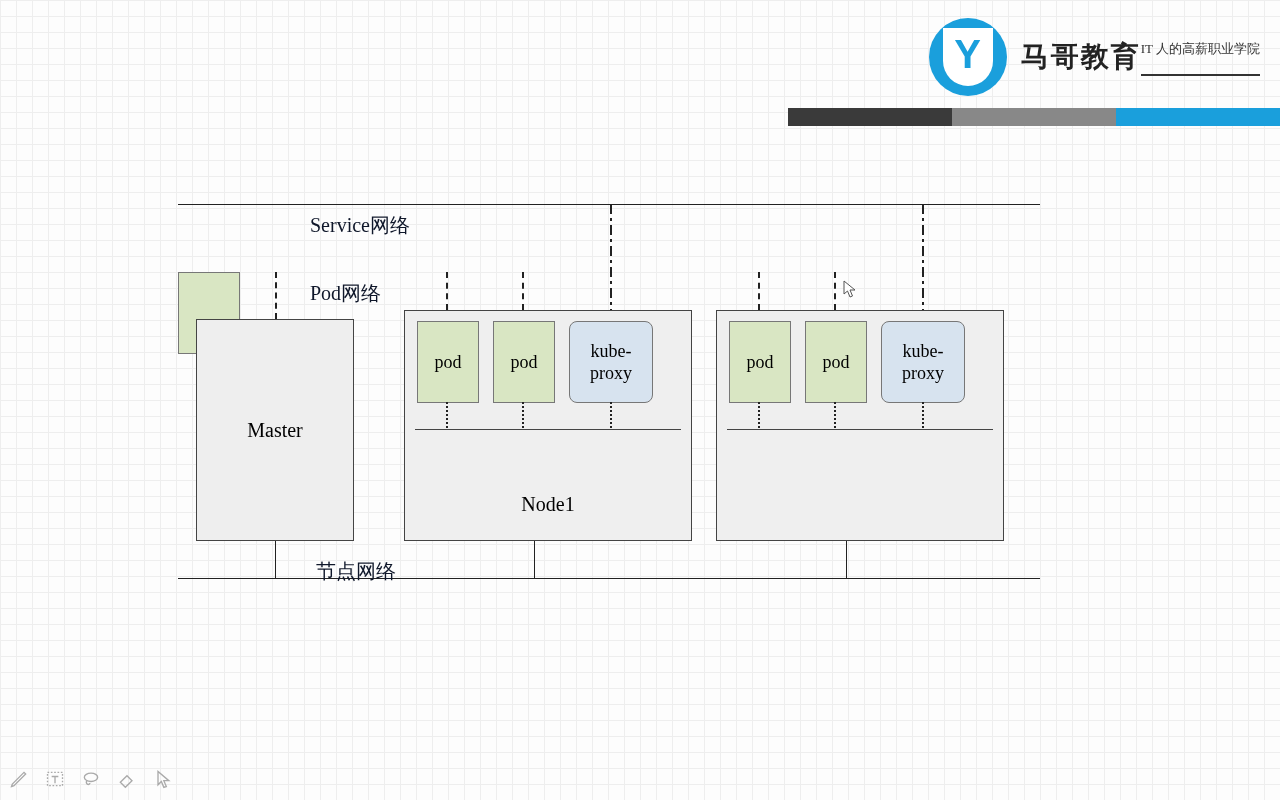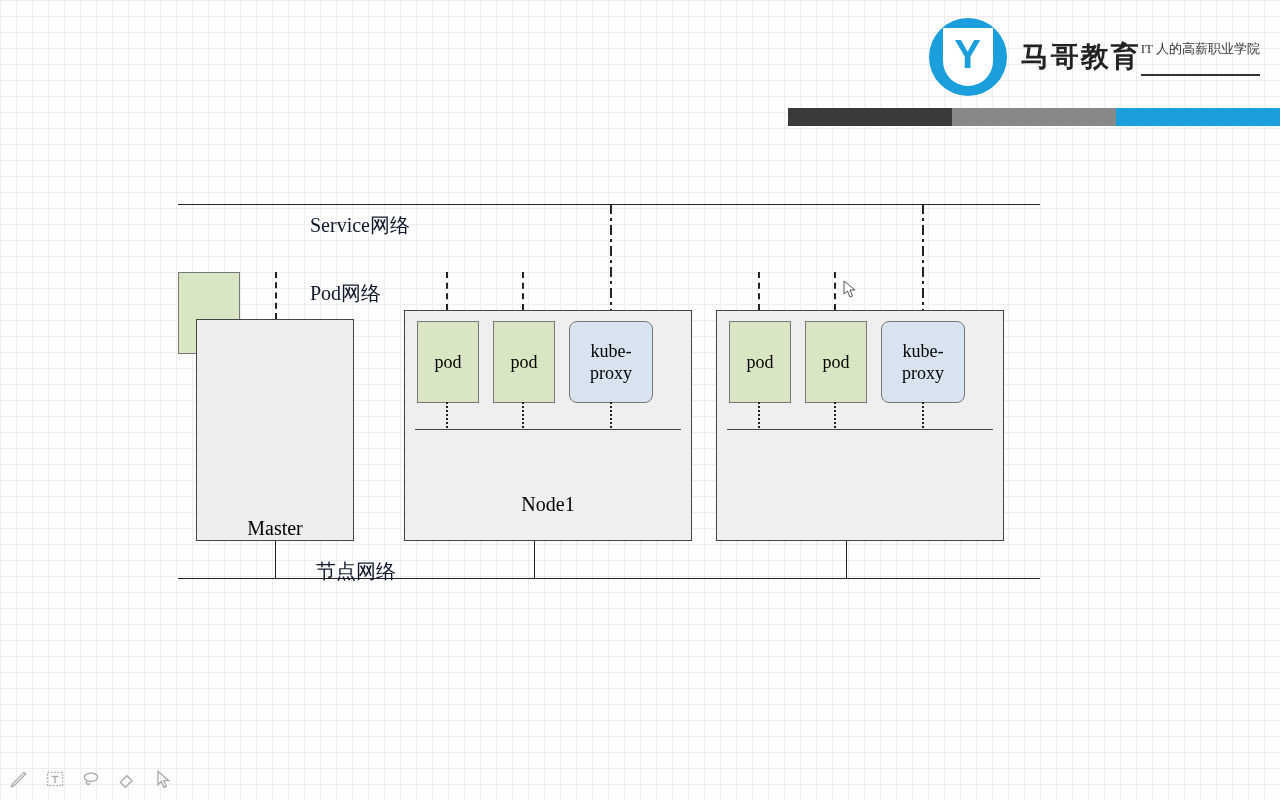--- a/index.html
+++ b/index.html
@@ -74,21 +74,21 @@
 
   .box {
     position: absolute;
     background: #eeeeee;
     border: 1.5px solid #444;
   }
 
   .master {
     left: 18px; top: 119px;
     width: 158px; height: 222px;
-    display: flex; align-items: flex-end; justify-content: center;
+    display: flex; align-items: center; justify-content: center;
     font-size: 20px;
   }
 
   .nodebox {
     top: 110px; width: 288px; height: 231px;
     background: #efefef;
   }
   .node1 { left: 226px; }
   .node2 { left: 538px; }
 

